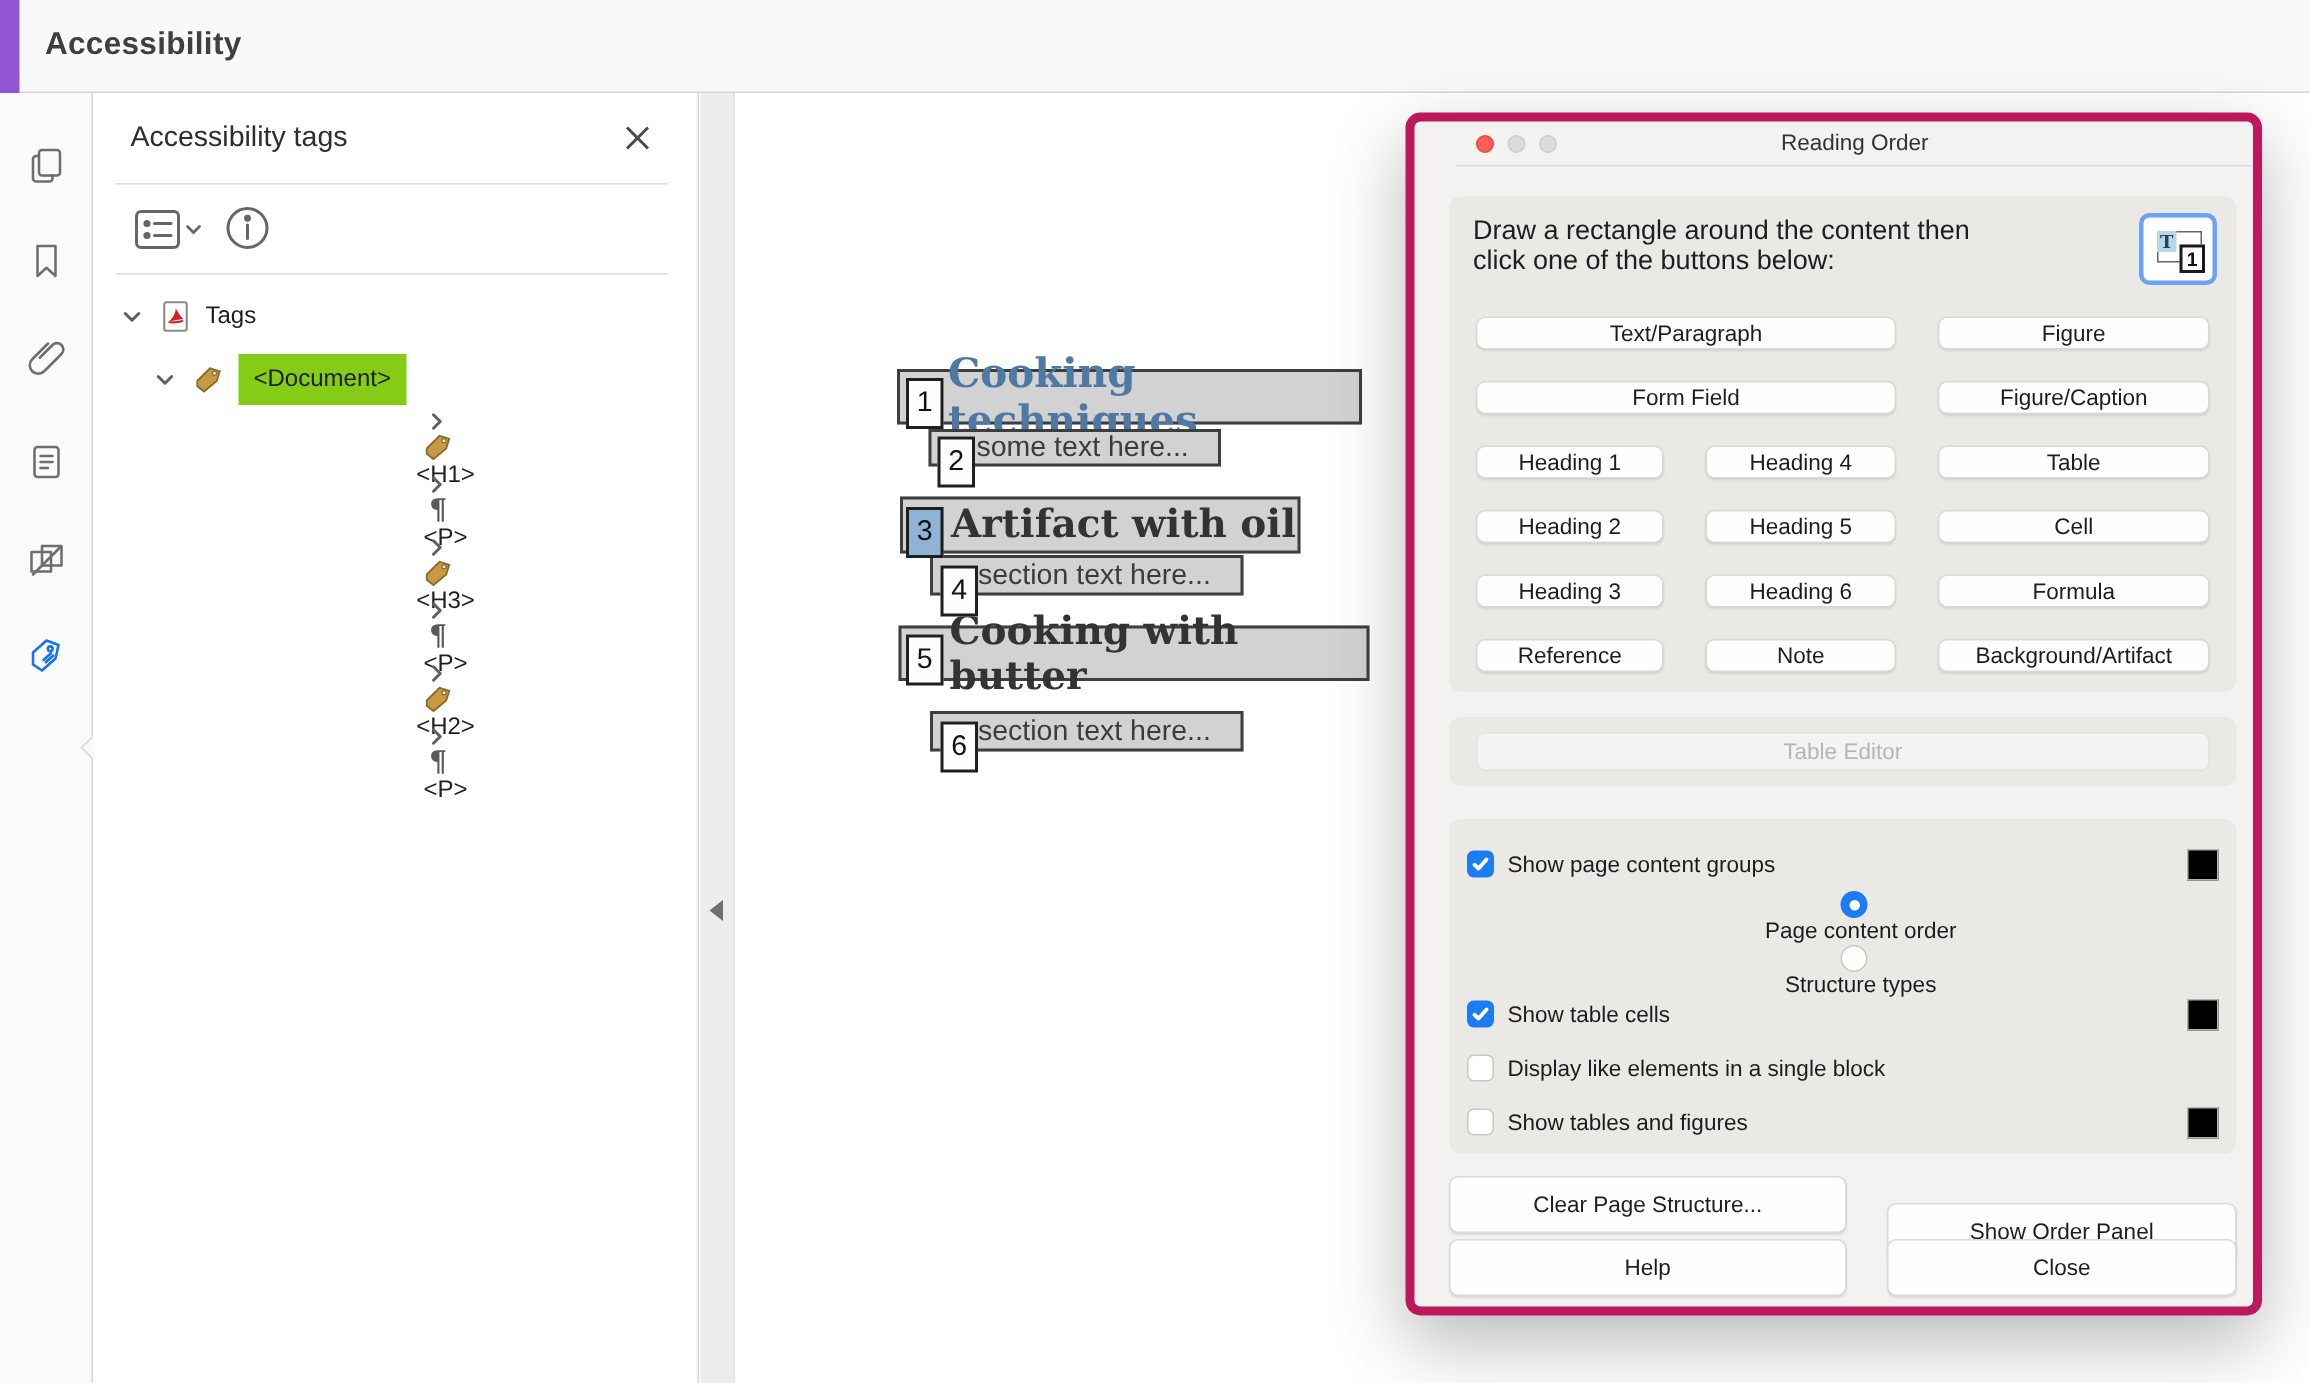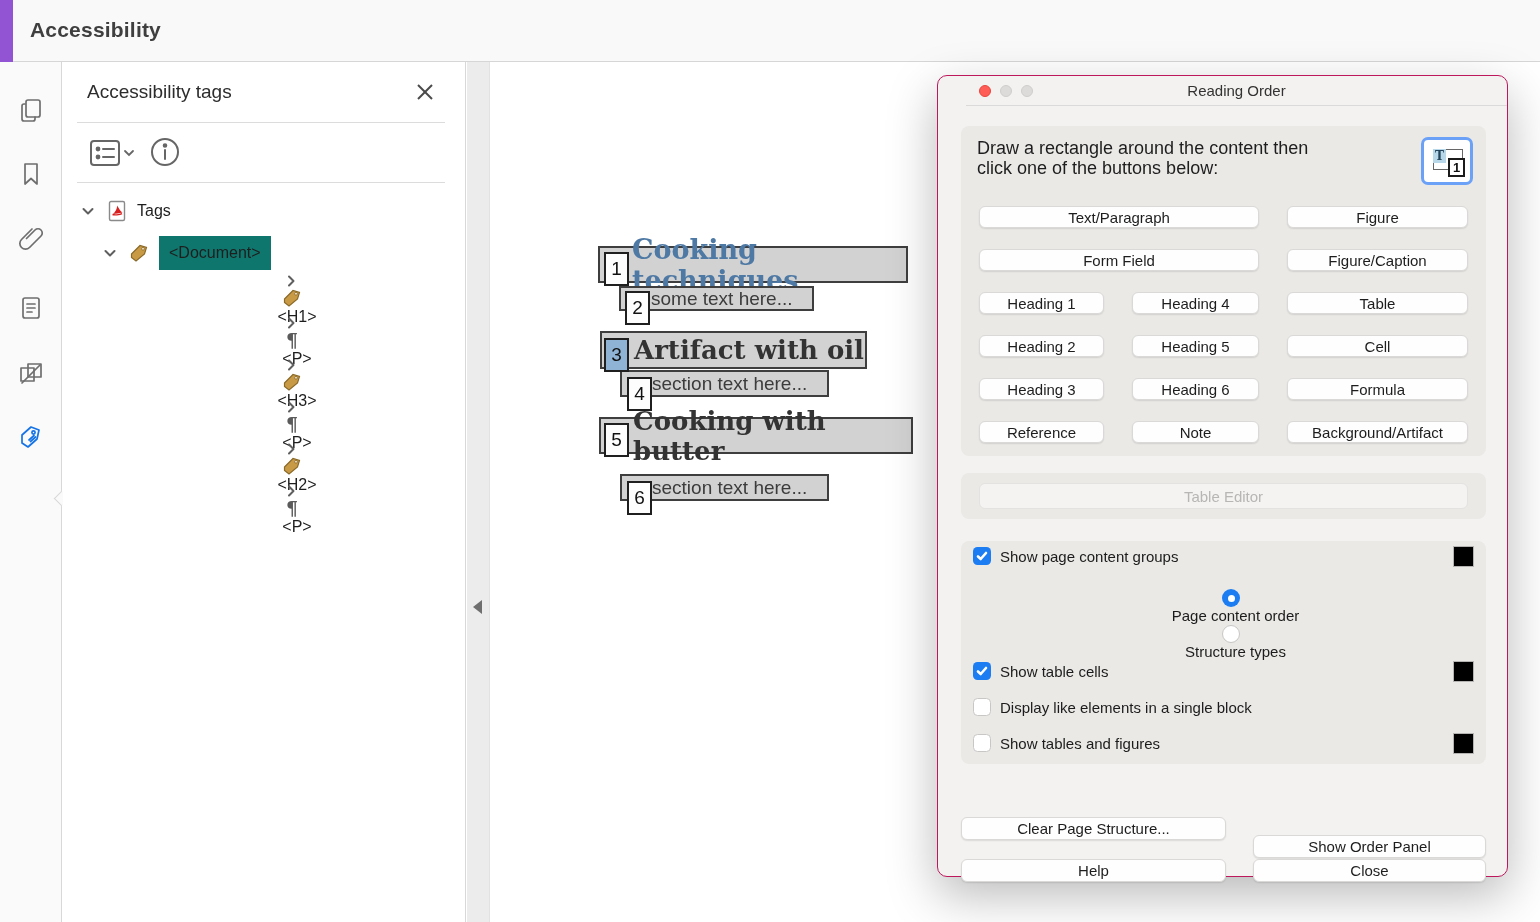--- a/index.html
+++ b/index.html
@@ -32,38 +32,38 @@
   
   .tree { position:absolute; left:0; top:128px; width:100%; }
   .tree-row { position:relative; height:42px; display:flex; align-items:center; cursor:default; }
   .tree-row .chev { width:14px; height:14px; margin-right:12px; flex:0 0 auto; cursor:pointer; }
   .tree-row .chev svg { width:14px; height:14px; stroke:#5f5f5f; stroke-width:2; fill:none; stroke-linecap:round; stroke-linejoin:round; }
   .tree-row .t-icon { width:20px; height:20px; margin-right:10px; flex:0 0 auto; display:flex; align-items:center; justify-content:center; }
   .tree-row .t-label { font-size:16px; color:#1e1e1e; white-space:nowrap; }
   .tree-row.lvl0 { padding-left:18px; }
   .tree-row.lvl1 { padding-left:40px; }
   .tree-row.lvl2 { padding-left:66px;flex-direction:column; }
-  .t-label.selected { background:#0f766e; padding:8px 10px; }
+  .t-label.selected { background:#84cc16; padding:8px 10px; }
   .pilcrow { font-size:19px; font-weight:bold; color:#5a5a5a; font-family:"DejaVu Serif", serif; }
 
   
   .splitter { position:absolute; left:467px; top:62px; width:23px; height:860px; background:#ececec; border-right:1px solid #e2e2e2; cursor:col-resize; }
   .splitter-arrow { position:absolute; left:6px; top:538px; width:0; height:0; border-top:7px solid transparent; border-bottom:7px solid transparent; border-right:9px solid #6f6f6f; }
 
   
   .doc-area { position:absolute; left:491px; top:63px; right:0; bottom:0; background:#fff; }
   .cbox { position:absolute; background:#d2d2d2; border:2px solid #3e3e3e; display:flex; align-items:center; }
   .cbox.h-blue  { font-family:"DejaVu Serif", serif; font-weight:bold; font-size:27px; color:#4e79a4; padding-left:32px; }
   .cbox.h-dark  { font-family:"DejaVu Serif", serif; font-weight:bold; font-size:26px; color:#333333; padding-left:32px; }
   .cbox.bodytxt { font-size:19px; color:#3c3c3c; padding-left:30px; white-space:nowrap; overflow:hidden; }
   .badge { position:absolute; width:25px; height:34px; background:#fdfdfd; border:2px solid #1f1f1f; color:#111; font-size:19px; display:flex; align-items:center; justify-content:center; z-index:3; }
   .badge.sel { background:#8fb3d5; }
 
   
-  .dialog { position:absolute; left:937px; top:75px; width:571px; height:802px; background:#f3f2f0; border:1px solid #be185d; border-radius:10px; box-shadow:0 18px 50px rgba(0,0,0,.28); z-index:10;padding-left:28px; }
+  .dialog { position:absolute; left:937px; top:75px; width:571px; height:802px; background:#f3f2f0; border:6px solid #be185d; border-radius:10px; box-shadow:0 18px 50px rgba(0,0,0,.28); z-index:10;padding-left:28px; }
   .titlebar { position:relative; height:30px; border-bottom:1px solid #dadada; display:flex; align-items:center; justify-content:center; }
   .dialog-title { font-size:15px; color:#333; }
   .lights { position:absolute; left:13px; top:9px; display:flex; gap:9px; }
   .light { width:12px; height:12px; border-radius:50%; }
   .light.red { background:#ff5d55; border:1px solid #e8453c; }
   .light.dim { background:#dcdbda; border:1px solid #cfcecd; }
 
   .group { position:absolute; left:23px; width:525px; background:#eae9e6; border-radius:8px; }
   .group.g1 { top:50px;  height:330px; }
   .group.g2 { top:397px; height:46px; }
@@ -88,21 +88,21 @@
   .cb { width:18px; height:18px; border-radius:4.5px; flex:0 0 auto; display:flex; align-items:center; justify-content:center; cursor:pointer; }
   .cb.on { background:#1c7df2; }
   .cb.off { background:#fff; border:1px solid #c8c7c5; }
   .cb svg { width:12px; height:12px; stroke:#fff; stroke-width:2.6; fill:none; stroke-linecap:round; stroke-linejoin:round; }
   .radio { width:18px; height:18px; border-radius:50%; flex:0 0 auto; cursor:pointer; }
   .radio.on { background:#1c7df2; position:relative; }
   .radio.on::after { content:""; position:absolute; left:5.5px; top:5.5px; width:7px; height:7px; border-radius:50%; background:#fff; }
   .radio.off { background:#fff; border:1px solid #c8c7c5; }
   .swatch { margin-left:auto; width:21px; height:21px; background:#000; border:1px solid #b5b4b2; cursor:pointer; }
 
-  .footer-btn { position:absolute; height:23px;margin-top:38px; }
+  .footer-btn { position:absolute; height:38px; }
   .fb-clear { left:23px;  top:703px; width:265px; }
   .fb-order { left:315px; top:721px; width:233px; }
   .fb-help  { left:23px;  top:745px; width:265px; }
   .fb-close { left:315px; top:745px; width:233px; }
 </style>
 </head>
 <body>
 
 <div class="app">
 
@@ -348,21 +348,21 @@
         <div class="btn">Note</div>
         <div class="btn">Background/Artifact</div>
       </div>
     </div>
 
     <div class="group g2">
       <div class="btn table-editor">Table Editor</div>
     </div>
 
     <div class="group g3">
-      <div class="opt" style="top:5px">
+      <div class="opt" style="top:20px">
         <span class="cb on">
             <svg viewBox="0 0 12 12">
               <path d="M2 6.5 L4.7 9 L10 3"></path>
             </svg>
           </span>
         <span class="opt-label">Show page content groups</span>
         <span class="swatch"></span>
       </div>
       <div class="opt indent" style="top:48px">
         <span class="radio on"></span>

